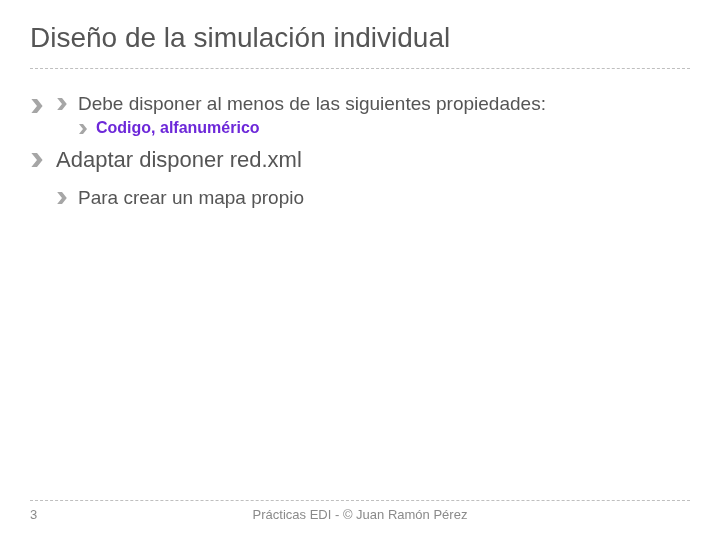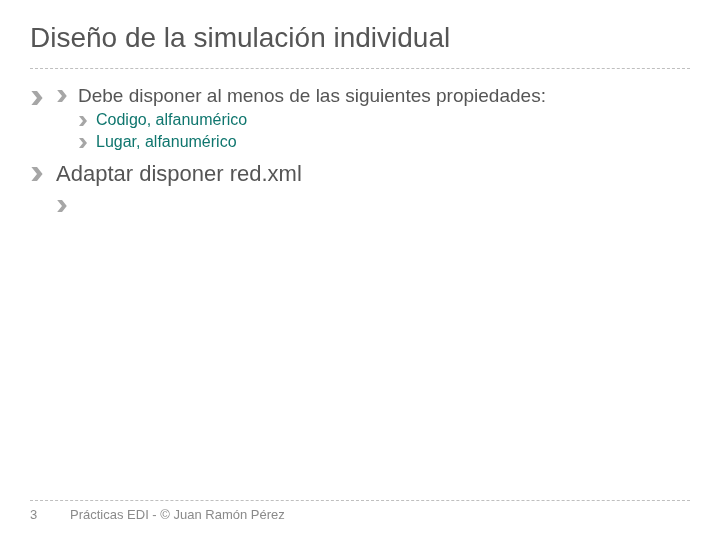--- a/index.html
+++ b/index.html
@@ -49,21 +49,21 @@
   }
   li.lvl0 > .bullet {
     position: absolute;
     left: 0;
     top: 0.25em;
     width: 14px;
     height: 14px;
   }
   ul.lvl1 {
     list-style: none;
-    margin: 6px 0 0 0;
+    margin: 14px 0 0 0;
     padding: 0;
   }
   li.lvl1 {
     position: relative;
     padding-left: 22px;
     margin: 4px 0 8px 0;
     font-size: 19px;
     color: #555;
   }
   li.lvl1 > .bullet {
@@ -76,21 +76,22 @@
   ul.lvl2 {
     list-style: none;
     margin: 4px 0 0 0;
     padding: 0;
   }
   li.lvl2 {
     position: relative;
     padding-left: 18px;
     margin: 3px 0 4px 0;
     font-size: 16px;
-    color: #0f766e;
+    color: #6d28d9;
+    font-weight: bold;
   }
   li.lvl2 > .bullet {
     position: absolute;
     left: 0;
     top: 0.30em;
     width: 10px;
     height: 10px;
   }
   .footer {
     position: absolute;
@@ -108,21 +109,21 @@
     align-items: baseline;
     padding: 0 30px;
     font-size: 13px;
     color: #8a8a8a;
   }
   .page-num {
     width: 40px;
   }
   .footer-center {
     flex: 1;
-    text-align: left;
+    text-align: center;
   }
   .arrow-icon svg { display: block; }
 </style>
 </head>
 <body>
 
 <div class="slide">
   <div class="title-area">
     <h1 class="title">Diseño de la simulación individual</h1>
   </div>
@@ -147,47 +148,40 @@
             <span>Debe disponer al menos de las siguientes propiedades:</span>
             <ul class="lvl2">
               <li class="lvl2">
                 <span class="bullet arrow-icon">
                   <svg viewBox="0 0 10 10" width="10" height="10">
                       <path d="M1 0 H5 L9 5 L5 10 H1 L5 5 Z" fill="#a6a6a6"></path>
                     </svg>
                 </span>
                 <span>Codigo, alfanumérico</span>
               </li>
-              <li class="lvl2">
-                <span class="bullet arrow-icon">
-                  <svg viewBox="0 0 10 10" width="10" height="10">
-                      <path d="M1 0 H5 L9 5 L5 10 H1 L5 5 Z" fill="#a6a6a6"></path>
-                    </svg>
-                </span>
-                <span>Lugar, alfanumérico</span>
-              </li>
             </ul>
           </li>
         </ul>
       </li>
 
       <li class="lvl0">
         <span class="bullet arrow-icon">
           <svg viewBox="0 0 10 10" width="14" height="14">
               <path d="M1 0 H5 L9 5 L5 10 H1 L5 5 Z" fill="#a6a6a6"></path>
             </svg>
         </span>
         <span>Adaptar disponer red.xml</span>
         <ul class="lvl1">
           <li class="lvl1">
             <span class="bullet arrow-icon">
               <svg viewBox="0 0 10 10" width="12" height="12">
                   <path d="M1 0 H5 L9 5 L5 10 H1 L5 5 Z" fill="#a6a6a6"></path>
                 </svg>
             </span>
+            <span>Para crear un mapa propio</span>
           </li>
         </ul>
       </li>
 
     </ul>
   </div>
 
   <div class="footer">
     <div class="footer-rule"></div>
     <div class="footer-row">

